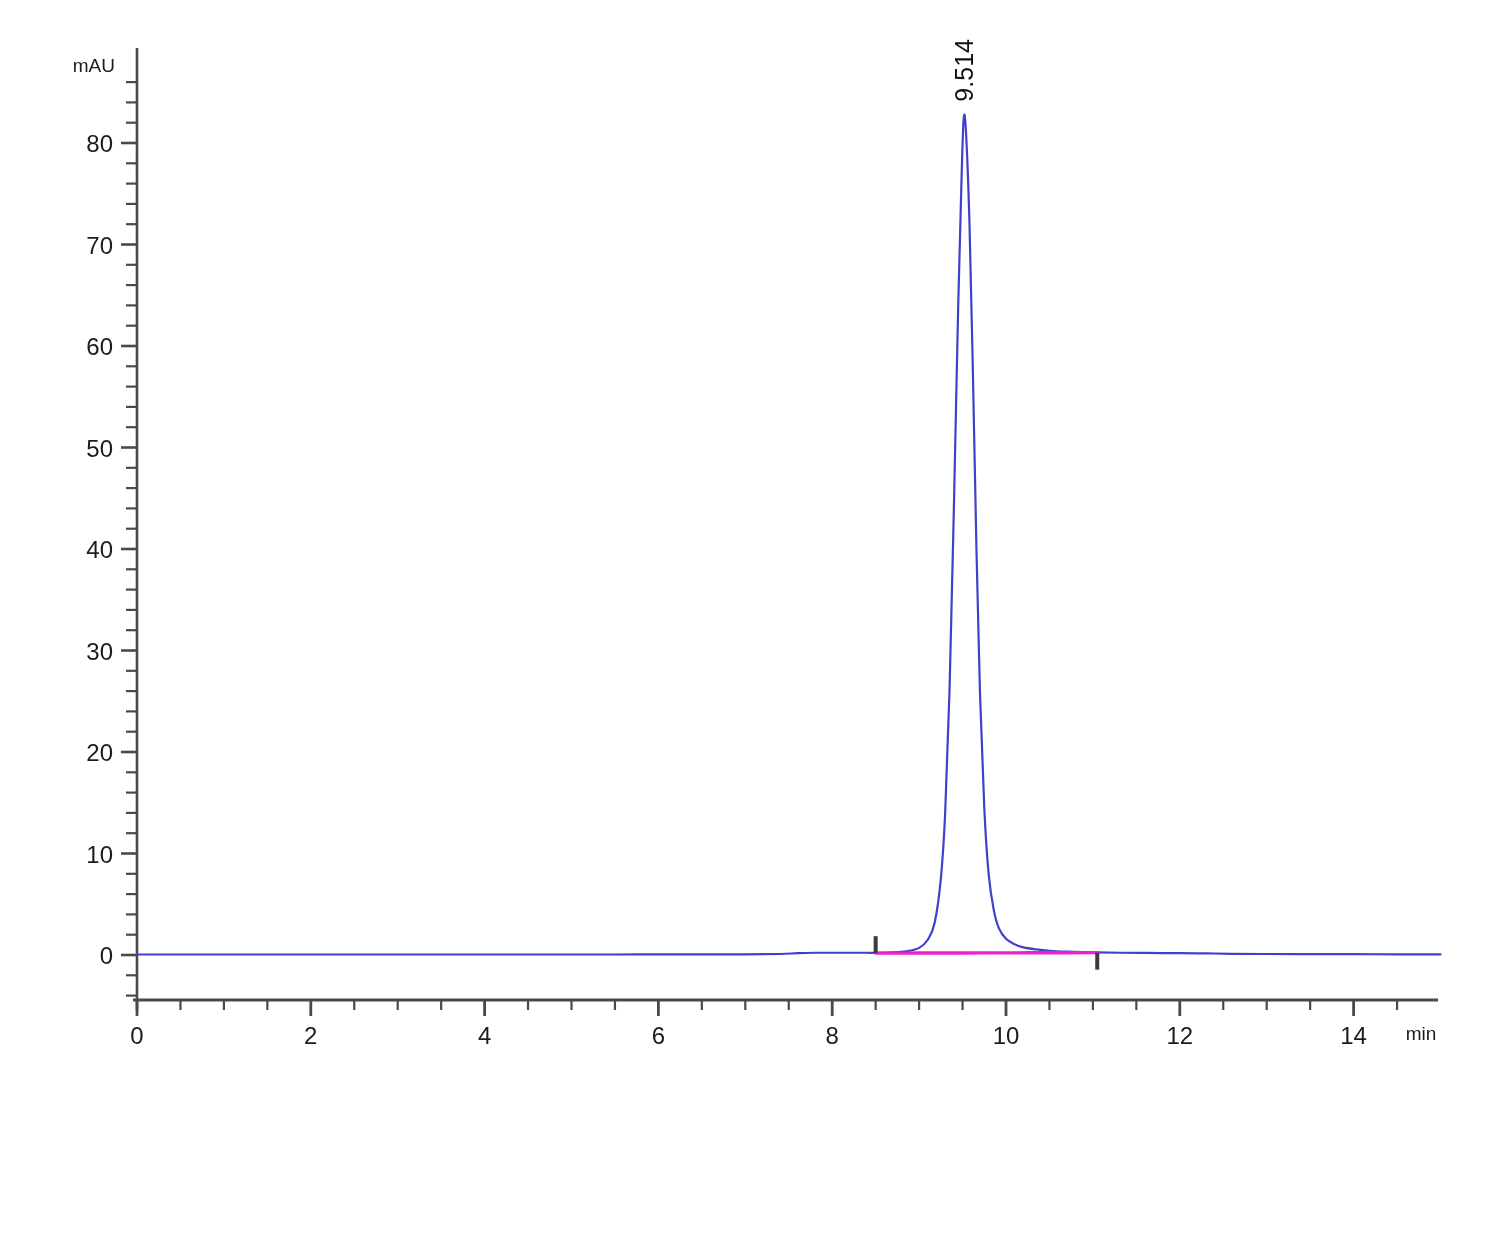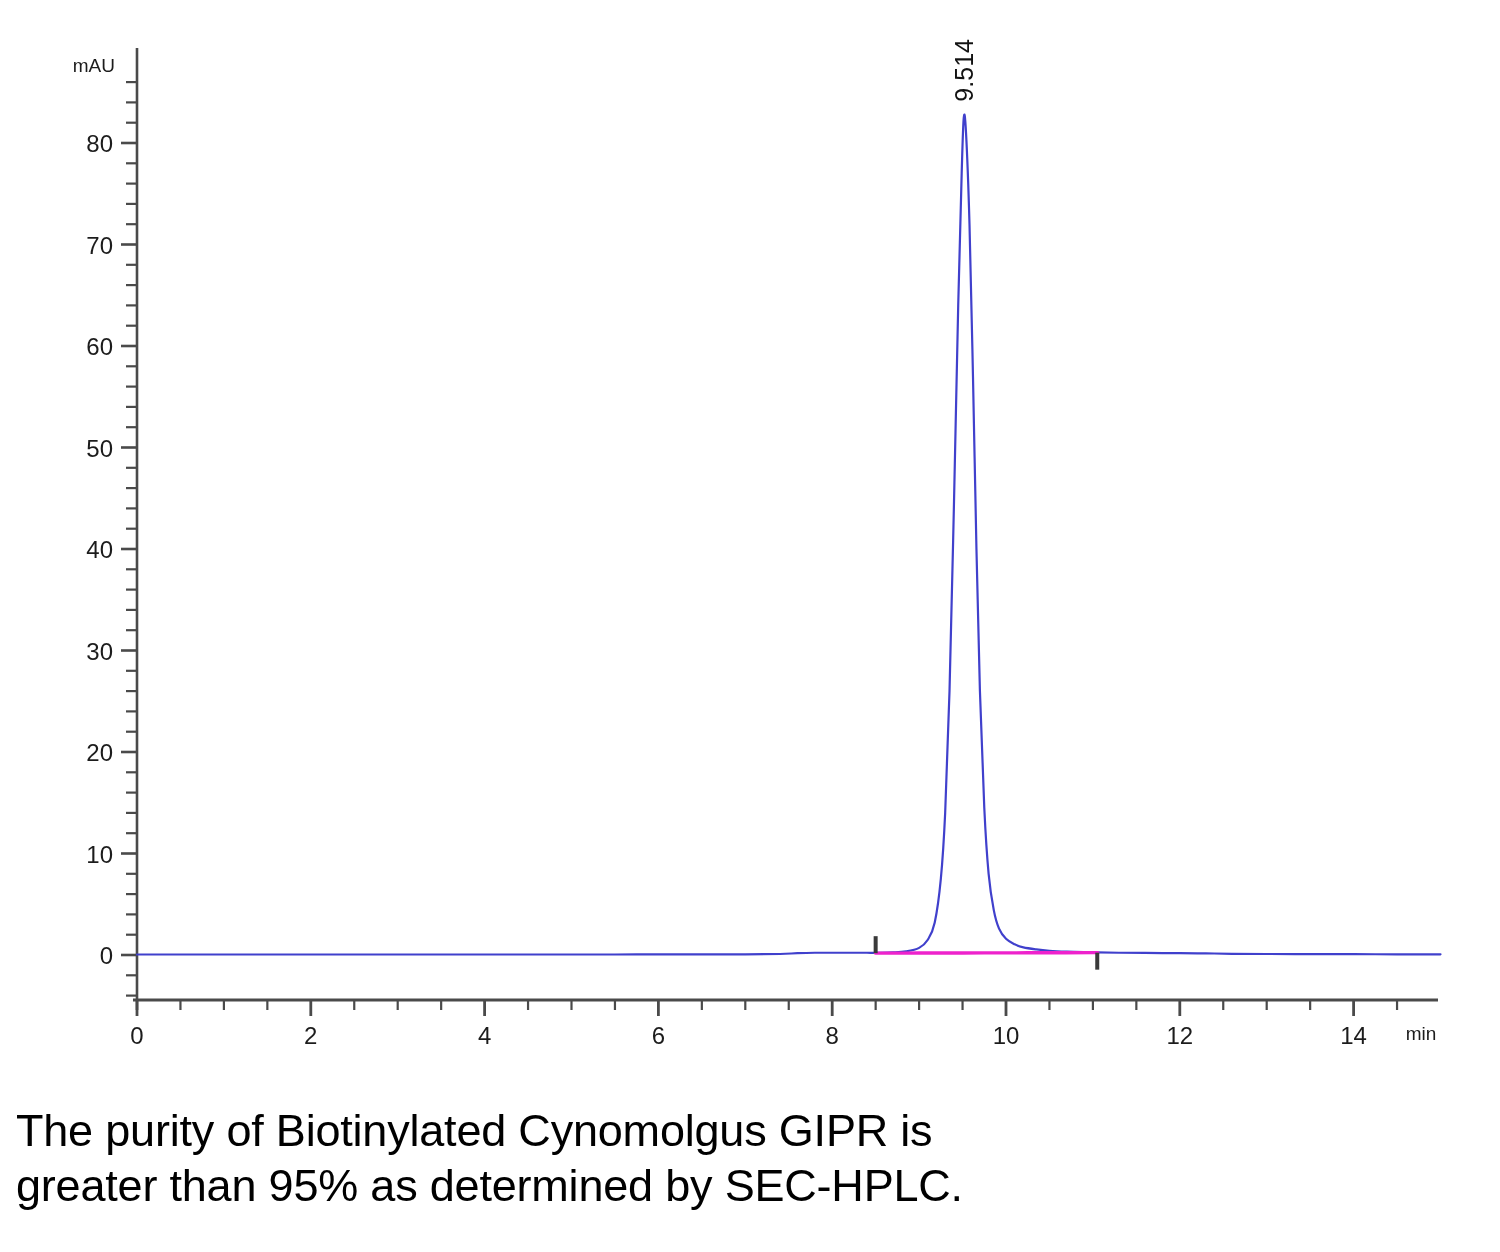--- a/index.html
+++ b/index.html
@@ -188,18 +188,14 @@
       <g id="g-markers">
           <line x1="875.6500000000001" y1="936.173" x2="875.6500000000001" y2="953.173" stroke="#3a3a3a" stroke-width="4"></line>
           <line x1="1097.2450000000001" y1="952.6655" x2="1097.2450000000001" y2="969.6655" stroke="#3a3a3a" stroke-width="4"></line>
         </g>
       <g id="g-annot">
           <text x="963.7666" y="101.625" class="peak-label" text-anchor="start" transform="rotate(-90 963.7666 101.625)" dy="9">9.514</text>
         </g>
     </svg>
   </div>
 
-  <div id="caption">
-    <span class="cap-line">The purity of Biotinylated Cynomolgus GIPR is</span>
-    <span class="cap-line">greater than 95% as determined by SEC-HPLC.</span>
-  </div>
 
 </div>
 
 </body></html>

